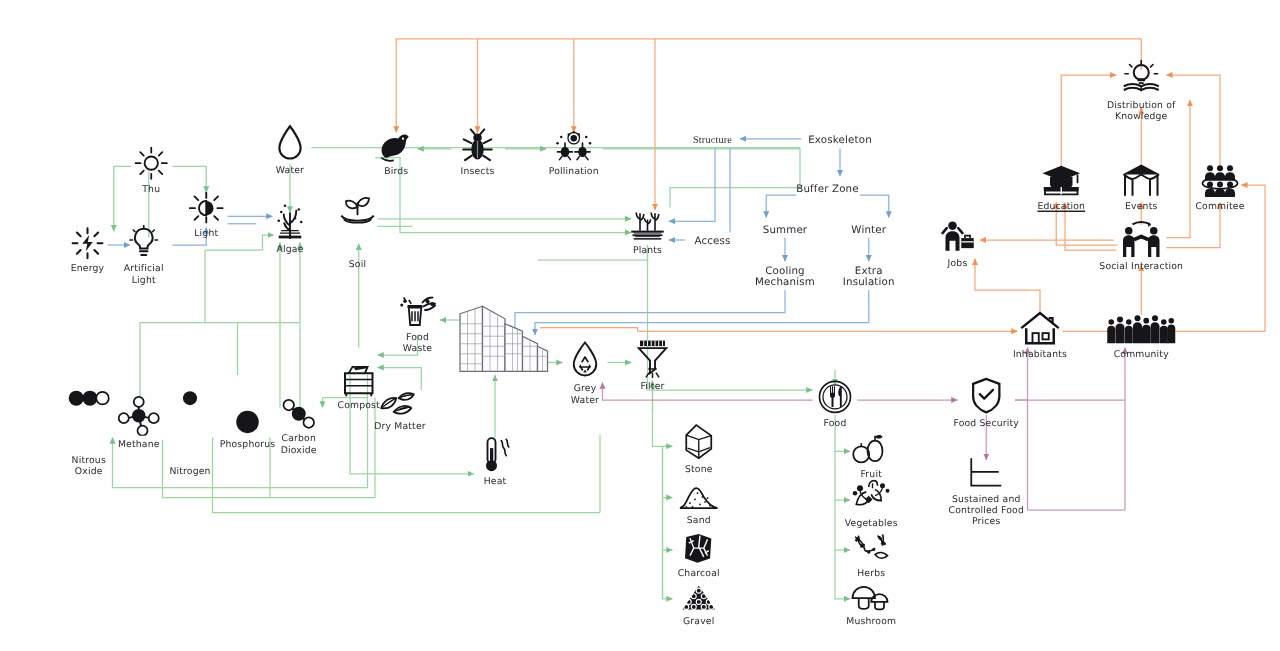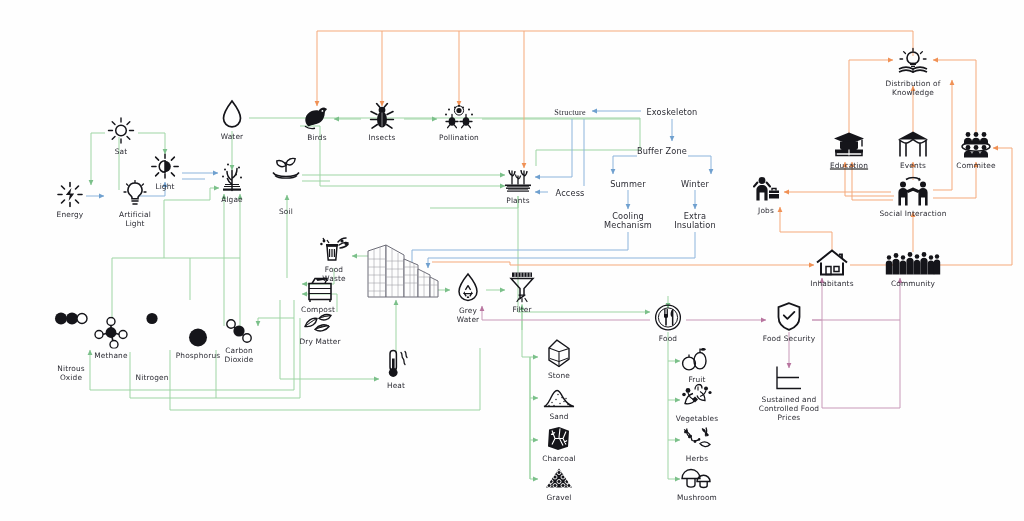--- a/index.html
+++ b/index.html
@@ -217,23 +217,23 @@
       </div>
       <div class="node" style="left: 121px; top: 133px;">
         <div class="ico">
           <svg width="28" height="28" viewBox="0 0 28 28">
             <circle cx="14" cy="14" r="5.3" fill="none" stroke="#15151a" stroke-width="1.5"></circle>
             <g stroke="#15151a" stroke-width="1.4" stroke-linecap="round">
               <path d="M14 1.5v4M14 22.5v4M1.5 14h4M22.5 14h4M5.2 5.2l2.8 2.8M20 20l2.8 2.8M22.8 5.2L20 8M8 20l-2.8 2.8"></path>
             </g>
           </svg>
         </div>
-        <div class="lbl">Sat</div>
-      </div>
-      <div class="node" style="left: 135px; top: 201px;">
+        <div class="lbl">Thu</div>
+      </div>
+      <div class="node" style="left: 115px; top: 201px;">
         <div class="ico">
           <svg width="24" height="28" viewBox="0 0 24 28">
             <path d="M12 3a7 7 0 0 0-4.2 12.6c.8.6 1.2 1.3 1.2 2.2v1h6v-1c0-.9.4-1.6 1.2-2.2A7 7 0 0 0 12 3z" fill="none" stroke="#15151a" stroke-width="1.6"></path>
             <path d="M9 21h6M10 24h4" stroke="#15151a" stroke-width="1.6" stroke-linecap="round"></path>
             <g stroke="#15151a" stroke-width="1.3" stroke-linecap="round">
               <path d="M12 0.5v2M3.6 4l1.4 1.4M20.4 4L19 5.4M1 12h2M21 12h2"></path>
             </g>
           </svg>
         </div>
         <div class="lbl">Artificial
@@ -409,21 +409,21 @@
               <circle cx="28" cy="6.4" r="1.6"></circle>
               <circle cx="6" cy="4" r="1.4"></circle>
               <circle cx="3.4" cy="7" r="1.2"></circle>
             </g>
             <path d="M9 3l2 3M5 1l1.4 2.6" stroke="#15151a" stroke-width="1.3"></path>
           </svg>
         </div>
         <div class="lbl">Food
 Waste</div>
       </div>
-      <div class="node" style="left: 287px; top: 291px; align-items: flex-end;">
+      <div class="node" style="left: 287px; top: 306px;">
         <div class="ico">
           <svg width="30" height="28" viewBox="0 0 30 28">
             <path d="M4 9h22v16H4z" fill="none" stroke="#15151a" stroke-width="1.6"></path>
             <g stroke="#15151a" stroke-width="1.2">
               <path d="M4 14h22M4 19h22"></path>
             </g>
             <path d="M7 9l3-5h12l-2 5" fill="none" stroke="#15151a" stroke-width="1.5"></path>
             <path d="M11 4.6l9-1.6 1.4 2-9 1.6z" fill="#15151a"></path>
             <g stroke="#15151a" stroke-width="1.5">
               <path d="M5 25v2.4M25 25v2.4"></path>

